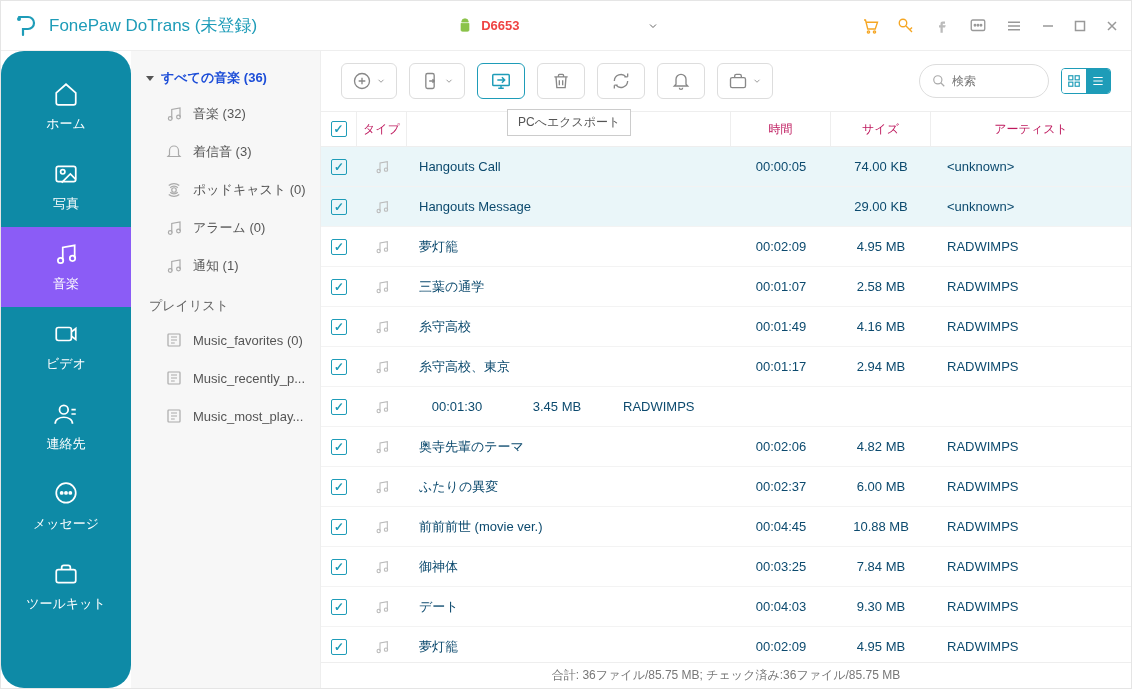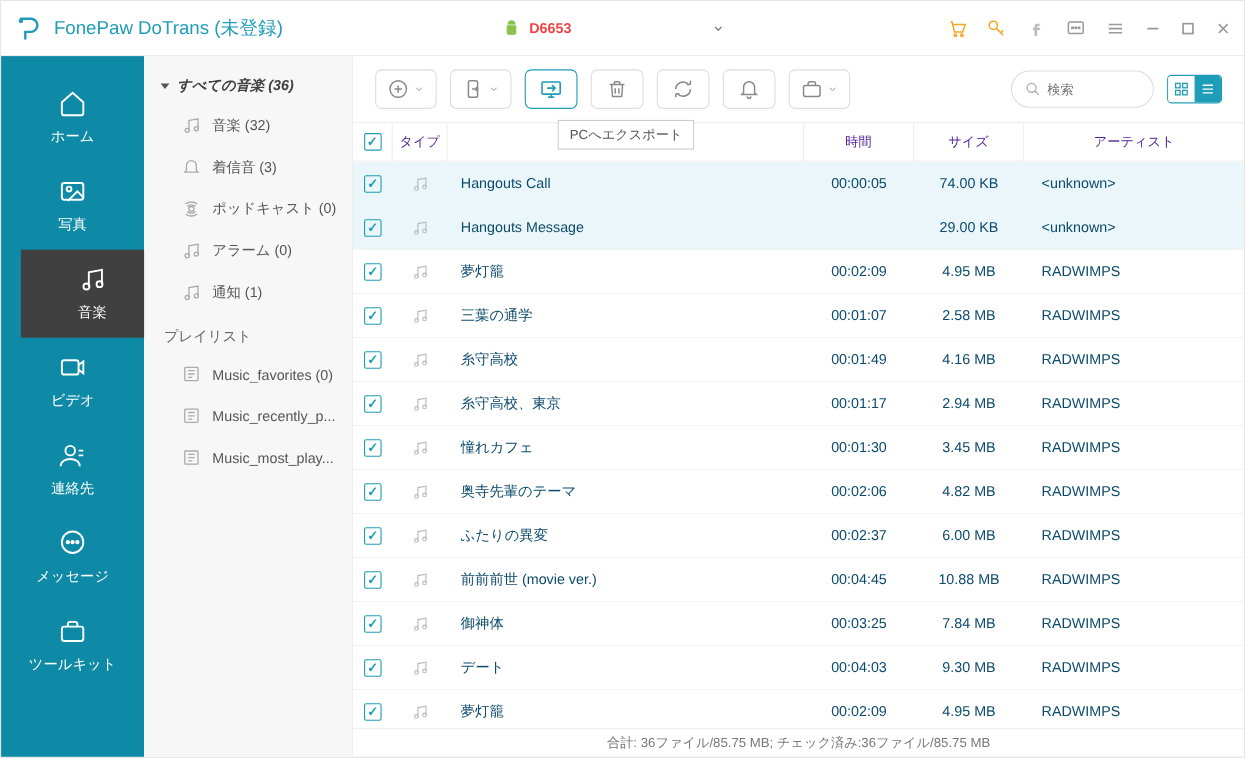--- a/index.html
+++ b/index.html
@@ -13,28 +13,28 @@
 .device-selector { margin-left: 190px; display: flex; align-items: center; gap: 8px; cursor: pointer; padding: 6px 10px; }
 .device-name { font-weight: 600; color: #ef4444; }
 .title-icons { margin-left: auto; display: flex; align-items: center; gap: 18px; }
 .title-icons svg, .title-icons .win-btn { color: #999; cursor: pointer; }
 .win-btn { width: 14px; display: inline-flex; justify-content: center; }
 
 
 .body { flex: 1; display: flex; min-height: 0; }
 
 
-.nav { width: 130px; background: #0e8aa6; display: flex; flex-direction: column; align-items: center; padding-top: 16px; }
+.nav { width: 130px; background: #0e8aa6; display: flex; flex-direction: column; align-items: flex-end; padding-top: 16px; border-radius: 23px; }
 .nav-item { width: 100%; padding: 14px 0; display: flex; flex-direction: column; align-items: center; gap: 8px; color: #fff; cursor: pointer; }
-.nav-item.active { background: #404040; margin-left: 36px; }
+.nav-item.active { background: #8b5cf6; margin-left: 36px; }
 .nav-item span { font-size: 13px; }
 
 
 .tree { width: 190px; background: #f7f7f7; border-right: 1px solid #eee; padding-top: 10px; overflow-y: auto; }
-.tree-header { display: flex; align-items: center; gap: 6px; padding: 8px 14px; font-weight: 600; color: #404040; cursor: pointer; font-style: italic; }
+.tree-header { display: flex; align-items: center; gap: 6px; padding: 8px 14px; font-weight: 600; color: #1d4ed8; cursor: pointer; }
 .tree-item { display: flex; align-items: center; gap: 10px; padding: 10px 14px 10px 34px; color: #555; cursor: pointer; }
 .tree-section-label { padding: 12px 18px 6px; color: #666; font-size: 13px; }
 .tree-item .ic { width: 18px; height: 18px; color: #aaa; flex: 0 0 18px; }
 .tree-item .label { white-space: nowrap; overflow: hidden; text-overflow: ellipsis; }
 
 
 .main { flex: 1; display: flex; flex-direction: column; min-width: 0; }
 .toolbar { height: 60px; display: flex; align-items: center; gap: 12px; padding: 0 20px; position: relative; }
 .tool-btn { height: 36px; min-width: 48px; border: 1px solid #ddd; border-radius: 6px; display: flex; align-items: center; justify-content: center; gap: 4px; padding: 0 10px; cursor: pointer; color: #888; background: #fff; }
 .tool-btn.active { border-color: #1e9cb8; color: #1e9cb8; }
@@ -42,21 +42,21 @@
 .search-box { height: 34px; width: 130px; border: 1px solid #ddd; border-radius: 17px; display: flex; align-items: center; padding: 0 12px; gap: 6px; color: #aaa; }
 .search-box input { border: none; outline: none; width: 70px; font-size: 12px; color: #555; }
 .view-toggle { display: flex; border: 1px solid #1e9cb8; border-radius: 4px; overflow: hidden; }
 .vt { width: 24px; height: 24px; display: flex; align-items: center; justify-content: center; cursor: pointer; }
 .vt.grid { color: #1e9cb8; background: #fff; }
 .vt.list { background: #1e9cb8; color: #fff; }
 .tooltip { position: absolute; top: 58px; left: 186px; background: #fff; border: 1px solid #ccc; padding: 4px 10px; font-size: 12px; color: #555; white-space: nowrap; z-index: 10; }
 
 
 .table-wrap { flex: 1; display: flex; flex-direction: column; min-height: 0; }
-.table-head { display: flex; align-items: center; height: 36px; border-top: 1px solid #eee; border-bottom: 1px solid #eee; color: #4c1d95; font-size: 12px; }
+.table-head { display: flex; align-items: center; height: 36px; border-top: 1px solid #eee; border-bottom: 1px solid #eee; color: #be185d; font-size: 12px; }
 .col-check { width: 36px; display: flex; justify-content: center; border-right: 1px solid #eee; height: 100%; align-items: center; }
 .col-type { width: 50px; text-align: center; border-right: 1px solid #eee; height: 100%; display: flex; align-items: center; justify-content: center; }
 .col-name { flex: 1; padding-left: 12px; border-right: 1px solid #eee; height: 100%; display: flex; align-items: center; }
 .col-time { width: 100px; text-align: center; border-right: 1px solid #eee; height: 100%; display: flex; align-items: center; justify-content: center; }
 .col-size { width: 100px; text-align: center; border-right: 1px solid #eee; height: 100%; display: flex; align-items: center; justify-content: center; }
 .col-artist { width: 200px; padding-left: 16px; height: 100%; display: flex; align-items: center; }
 .table-head .col-name, .table-head .col-artist { justify-content: center; padding-left: 0; }
 
 .rows { flex: 1; overflow-y: auto; }
 .row { display: flex; align-items: center; height: 40px; border-bottom: 1px solid #f3f3f3; color: #0c4a6e; }
@@ -449,21 +449,20 @@
               <div class="col-check">
                 <div class="checkbox checked"></div>
               </div>
               <div class="col-type">
                 <svg width="16" height="16" class="type-icon" viewBox="0 0 24 24" fill="none" stroke="currentColor" stroke-width="1.6">
                   <path d="M9 18V6l11-2v12"></path>
                   <circle cx="7" cy="18" r="2.5"></circle>
                   <circle cx="18" cy="16" r="2.5"></circle>
                 </svg>
               </div>
-              <div class="col-name">憧れカフェ</div>
               <div class="col-time">00:01:30</div>
               <div class="col-size">3.45 MB</div>
               <div class="col-artist">RADWIMPS</div>
             </div>
             <div class="row">
               <div class="col-check">
                 <div class="checkbox checked"></div>
               </div>
               <div class="col-type">
                 <svg width="16" height="16" class="type-icon" viewBox="0 0 24 24" fill="none" stroke="currentColor" stroke-width="1.6">

